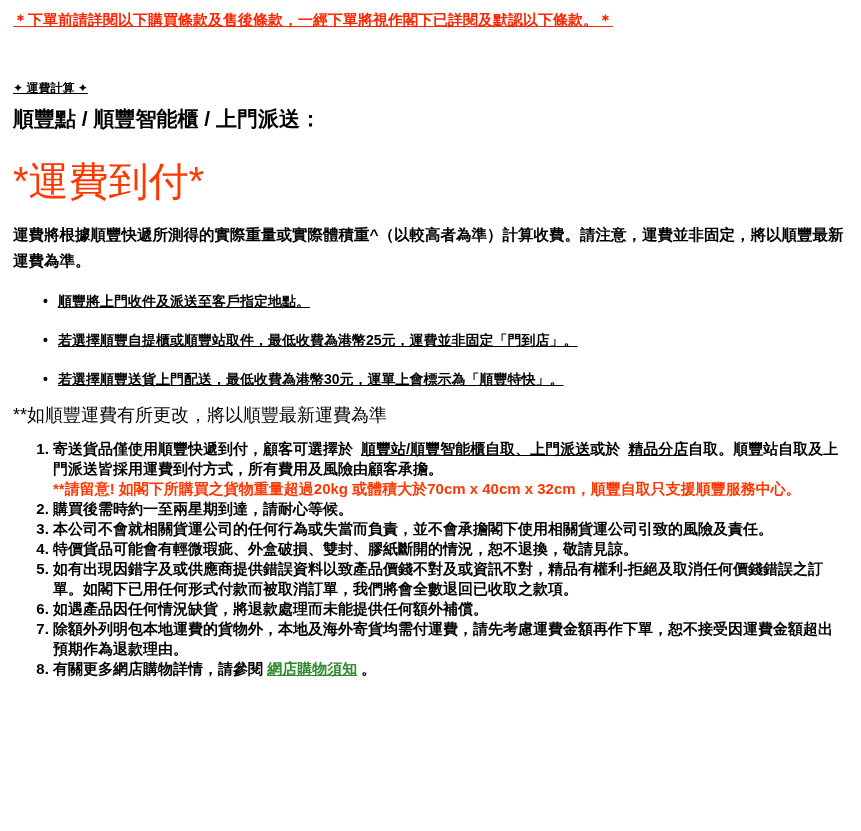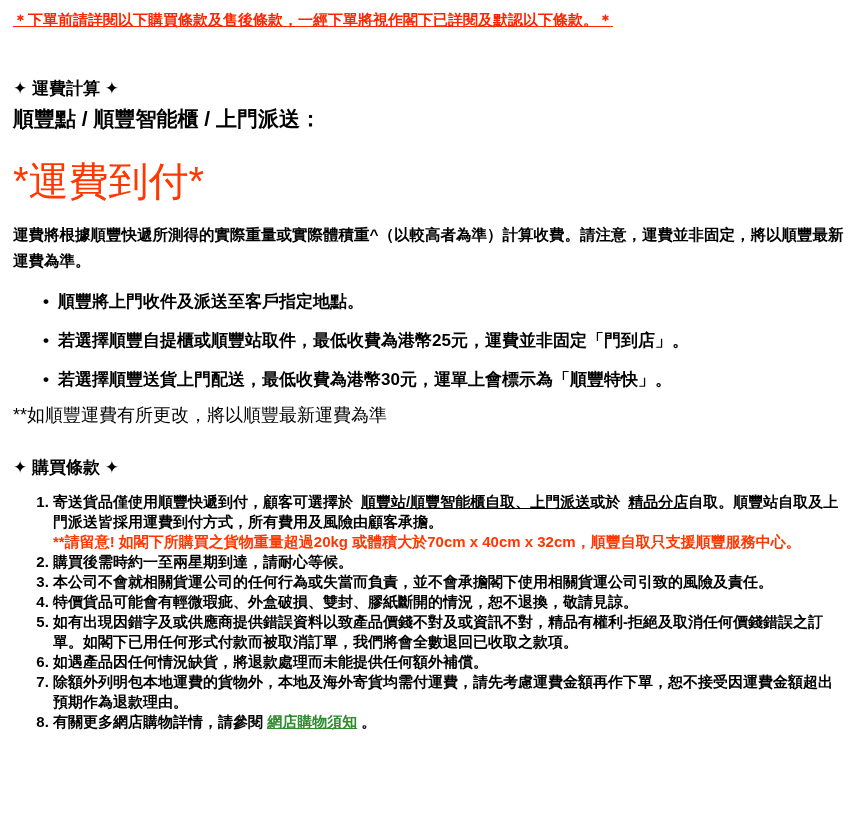--- a/index.html
+++ b/index.html
@@ -10,41 +10,42 @@
   }
   .page{padding:10px 16px 0 13px;}
 
   .top-warning{
     color:var(--warning_red,#ff2400);
     font-size:15px;font-weight:bold;line-height:20px;
     text-decoration:underline;margin:0;
   }
 
   .section-heading{
-    font-size:17px;font-weight:bold;line-height:21px;
-    margin:48px 0 0;
+    font-size:12px;font-weight:bold;line-height:21px;
+    text-decoration:underline;margin:48px 0 0;
   }
   .subheading{
     font-size:21px;font-weight:bold;line-height:28px;margin:6px 0 0;
   }
   .big-notice{
     color:var(--notice_orange,#ff3700);
     font-size:40px;font-weight:normal;line-height:48px;margin:24px 0 0;
   }
   .lead{
     font-size:15.5px;font-weight:bold;line-height:26px;margin:17px 0 0;
   }
   .delivery-intro{
     font-size:15.5px;font-weight:bold;line-height:22px;margin:6px 0 0;
   }
   ul.bullets{list-style:none;margin:12px 0 0;padding:0 0 0 30px;}
   ul.bullets li{
     position:relative;padding-left:15px;
-    font-size:17px;font-weight:bold;line-height:23px;
+    font-size:14px;font-weight:bold;line-height:23px;
     margin:16px 0 14px;
+    text-decoration:underline;
   }
   ul.bullets li::before{content:"•";position:absolute;left:0;top:0;}
 
   .note{font-size:18px;font-weight:normal;line-height:20px;margin:14px 0 0;}
   .pickup{font-size:15.5px;font-weight:bold;line-height:21px;margin:34px 0 0;}
 
   .terms-heading{margin-top:32px;}
 
   ol.terms{
     margin:14px 0 0;padding:0 0 0 40px;
@@ -75,21 +76,20 @@
 
   <ul class="bullets">
     <li>順豐將上門收件及派送至客戶指定地點。</li>
     <li>若選擇順豐自提櫃或順豐站取件，最低收費為港幣25元，運費並非固定「門到店」。</li>
     <li>若選擇順豐送貨上門配送，最低收費為港幣30元，運單上會標示為「順豐特快」。</li>
   </ul>
 
   <p class="note">**如順豐運費有所更改，將以順豐最新運費為準</p>
 
 
-  <h3 class="section-heading terms-heading">✦ 購買條款 ✦</h3>
 
   <ol class="terms">
     <li>
       <span>寄送貨品僅使用順豐快遞到付，顧客可選擇於</span><span class="u">順豐站/順豐智能櫃自取、上門派送</span><span>或於</span><span class="u">精品分店</span><span>自取。順豐站自取及上門派送皆採用運費到付方式，所有費用及風險由顧客承擔。</span>
       <div class="inline-warning">**請留意! 如閣下所購買之貨物重量超過20kg 或體積大於70cm x 40cm x 32cm，順豐自取只支援順豐服務中心。</div>
     </li>
     <li>購買後需時約一至兩星期到達，請耐心等候。</li>
     <li>本公司不會就相關貨運公司的任何行為或失當而負責，並不會承擔閣下使用相關貨運公司引致的風險及責任。</li>
     <li>特價貨品可能會有輕微瑕疵、外盒破損、雙封、膠紙斷開的情況，恕不退換，敬請見諒。</li>
     <li>如有出現因錯字及或供應商提供錯誤資料以致產品價錢不對及或資訊不對，精品有權利-拒絕及取消任何價錢錯誤之訂單。如閣下已用任何形式付款而被取消訂單，我們將會全數退回已收取之款項。</li>

